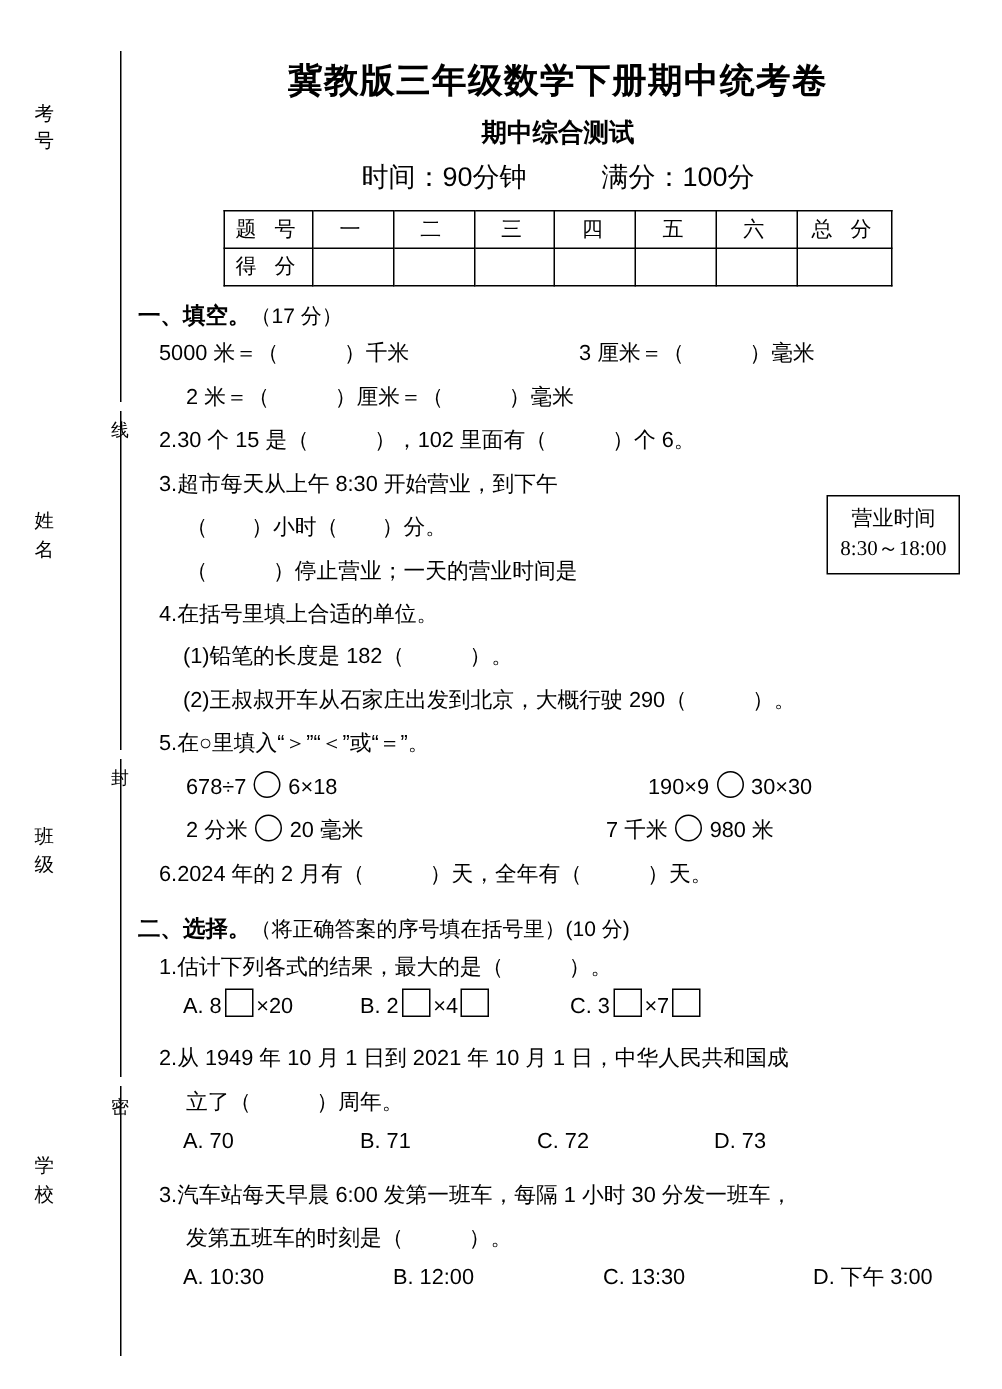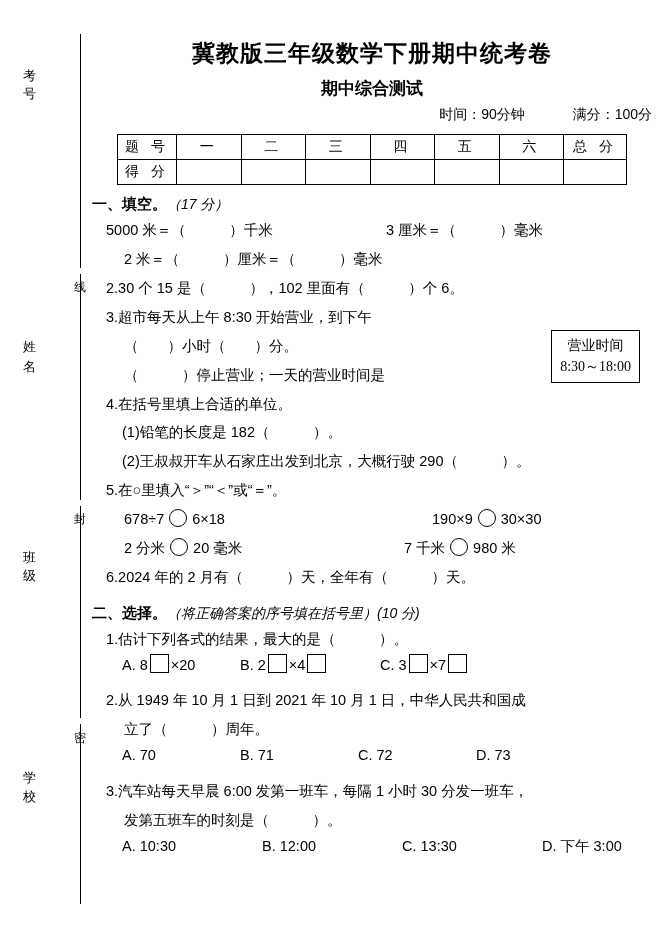--- a/index.html
+++ b/index.html
@@ -54,51 +54,51 @@
     font-family:"Liberation Sans", sans-serif;
   }
   h2.subtitle{
     font-size:17px;
     font-weight:bold;
     text-align:center;
     margin:8px 0 4px 0;
     font-family:"Liberation Sans", sans-serif;
   }
   .meta{
-    text-align:right;
-    font-size:14px;
+    text-align:center;
+    font-size:18px;
     margin:6px 0 10px 0;
     font-family:"Liberation Sans", sans-serif;
   }
   .meta .sp{display:inline-block;width:40px;}
 
   table.scoretable{
     border-collapse:collapse;
     margin:6px auto 10px auto;
-    width:510px;
+    width:446px;
   }
   table.scoretable td{
     border:1px solid #000;
     height:24px;
     text-align:center;
     font-size:14px;
     font-family:"Liberation Sans", sans-serif;
     letter-spacing:4px;
     padding:0;
   }
   table.scoretable td.hd{width:58px;}
   table.scoretable td.tot{width:62px;}
 
   .sec-head{
     font-size:15px;
     font-weight:bold;
     margin:10px 0 4px 0;
     font-family:"Liberation Sans", sans-serif;
   }
-  .sec-head .small{font-weight:normal;font-size:14px;font-style:italic;}
+  .sec-head .small{font-weight:normal;font-size:14px;}
 
   .q{
     font-size:14.5px;
     margin:5px 0 0 14px;
     line-height:1.65;
     font-family:"Liberation Sans", sans-serif;
   }
   .sub{
     margin-left:30px;
   }

